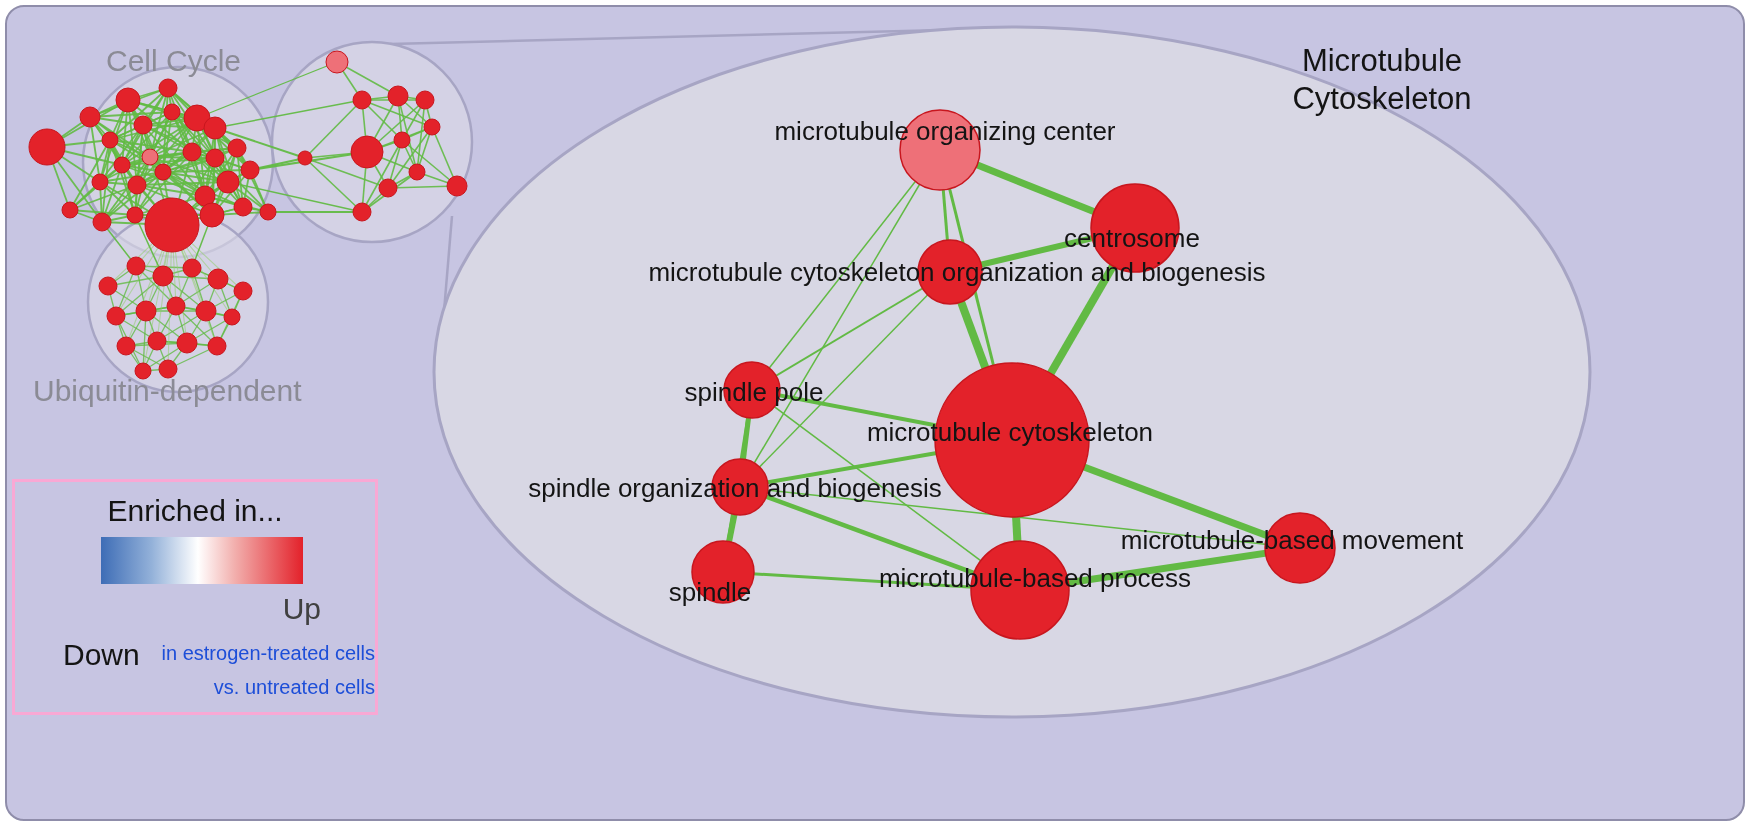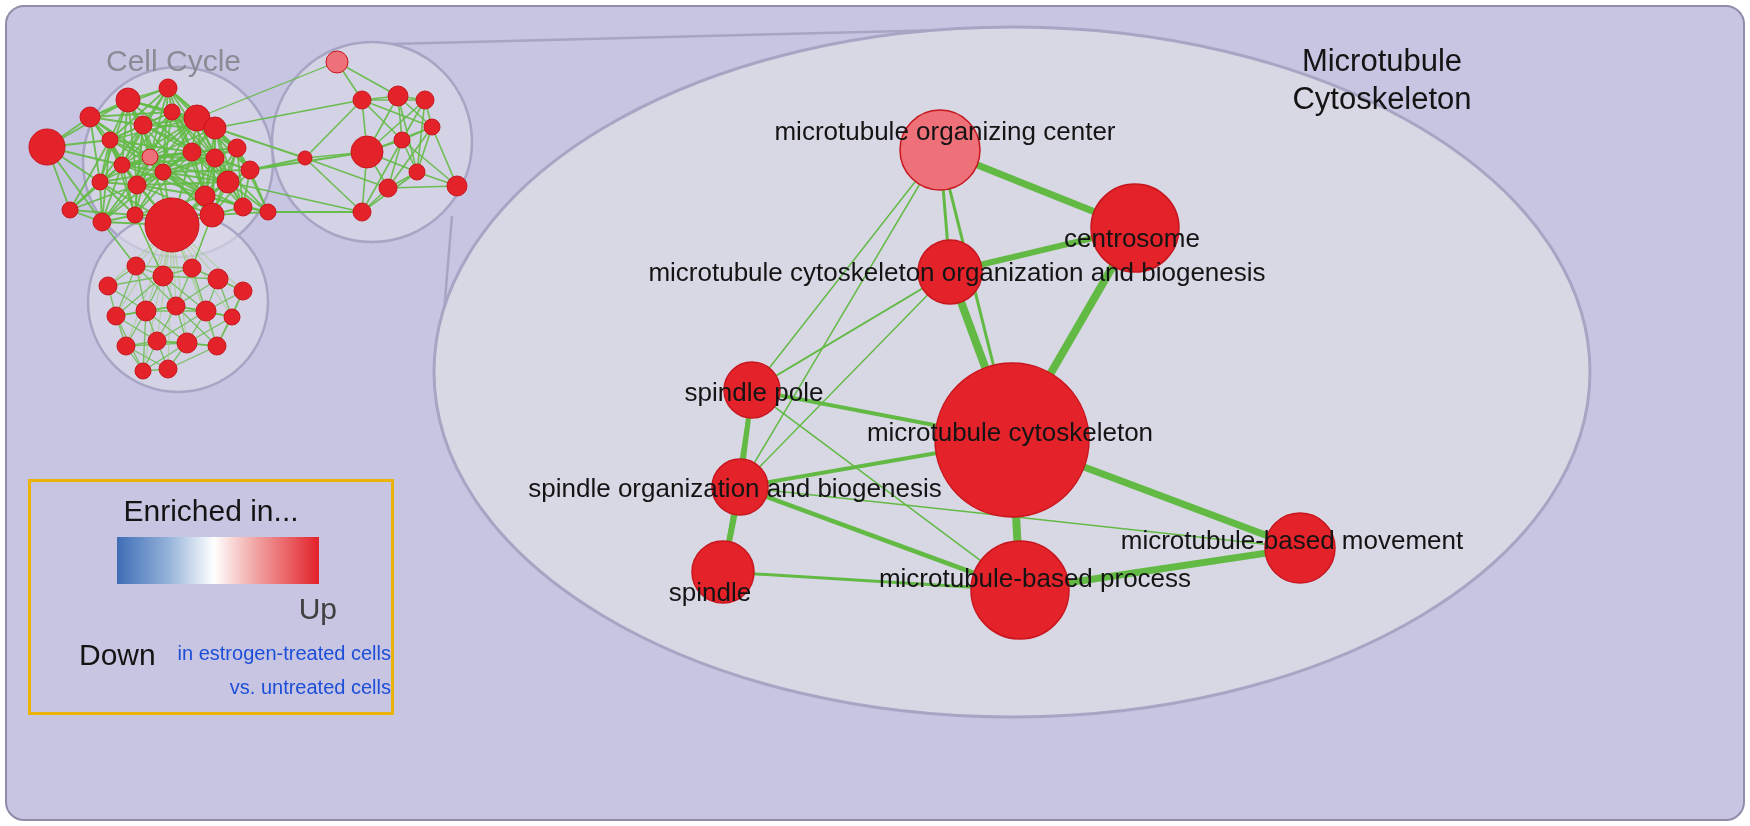--- a/index.html
+++ b/index.html
@@ -6,22 +6,22 @@
   .figure{position:relative;width:1750px;height:826px;overflow:hidden;
           font-family:"Liberation Sans",sans-serif;}
   #net{position:absolute;left:0;top:0;}
   #net text{font-family:"Liberation Sans",sans-serif;}
   .overlay{position:absolute;}
   .cluster-label{color:#8b8b95;font-size:30px;white-space:nowrap;}
   #cc-label{left:106px;top:44px;text-align:center;}
   #ub-label{left:33px;top:372px;line-height:37px;}
   .zoom-title{left:1262px;top:42px;width:240px;text-align:center;
               font-size:31px;line-height:38px;color:#141414;}
-  .legend{left:28px;top:479px;width:366px;height:236px;
-          border:3px solid #eab308;box-sizing:border-box;}
+  .legend{left:12px;top:479px;width:366px;height:236px;
+          border:3px solid #f9a8d4;box-sizing:border-box;}
   .legend-title{position:absolute;top:12px;width:100%;text-align:center;
                 font-size:30px;color:#141414;}
   .legend-gradient{position:absolute;left:86px;top:55px;width:202px;height:47px;}
   .legend-down{position:absolute;left:48px;top:110px;font-size:30px;color:#141414;margin-top:46px;}
   .legend-up{position:absolute;right:54px;top:110px;font-size:30px;color:#404040;}
   .legend-caption{position:absolute;top:154px;width:100%;text-align:right;
                   font-size:20px;line-height:34px;color:#1d4ed8;}
 </style>
 </head>
 <body>
@@ -451,20 +451,21 @@
       <text x="1010" y="441" text-anchor="middle" font-size="26" fill="#141414">microtubule cytoskeleton</text>
       <text x="735" y="497" text-anchor="middle" font-size="26" fill="#141414">spindle organization and biogenesis</text>
       <text x="1292" y="549" text-anchor="middle" font-size="26" fill="#141414">microtubule-based movement</text>
       <text x="710" y="601" text-anchor="middle" font-size="26" fill="#141414">spindle</text>
       <text x="1035" y="587" text-anchor="middle" font-size="26" fill="#141414">microtubule-based process</text>
     </svg>
 
   <div class="overlay cluster-label" id="cc-label">Cell Cycle</div>
 
   <div class="overlay cluster-label" id="ub-label">
+    <div>Ubiquitin-dependent</div>
   </div>
 
   <div class="overlay zoom-title">
     <div>Microtubule</div>
     <div>Cytoskeleton</div>
   </div>
 
   <div class="overlay legend">
     <div class="legend-title">Enriched in...</div>
     <div class="legend-gradient" id="legend-gradient" style="background: linear-gradient(90deg, rgb(62, 109, 182) 0%, rgb(147, 177, 217) 25%, rgb(255, 255, 255) 48%, rgb(242, 176, 174) 66%, rgb(227, 33, 42) 100%);"></div>

